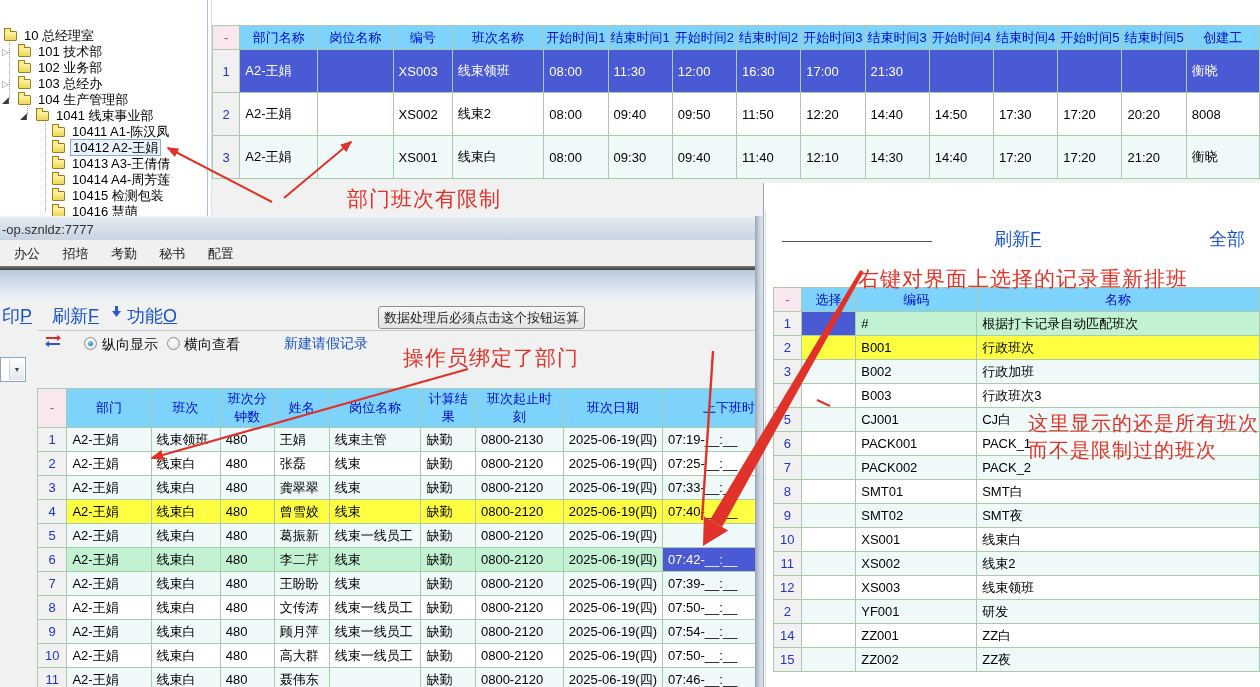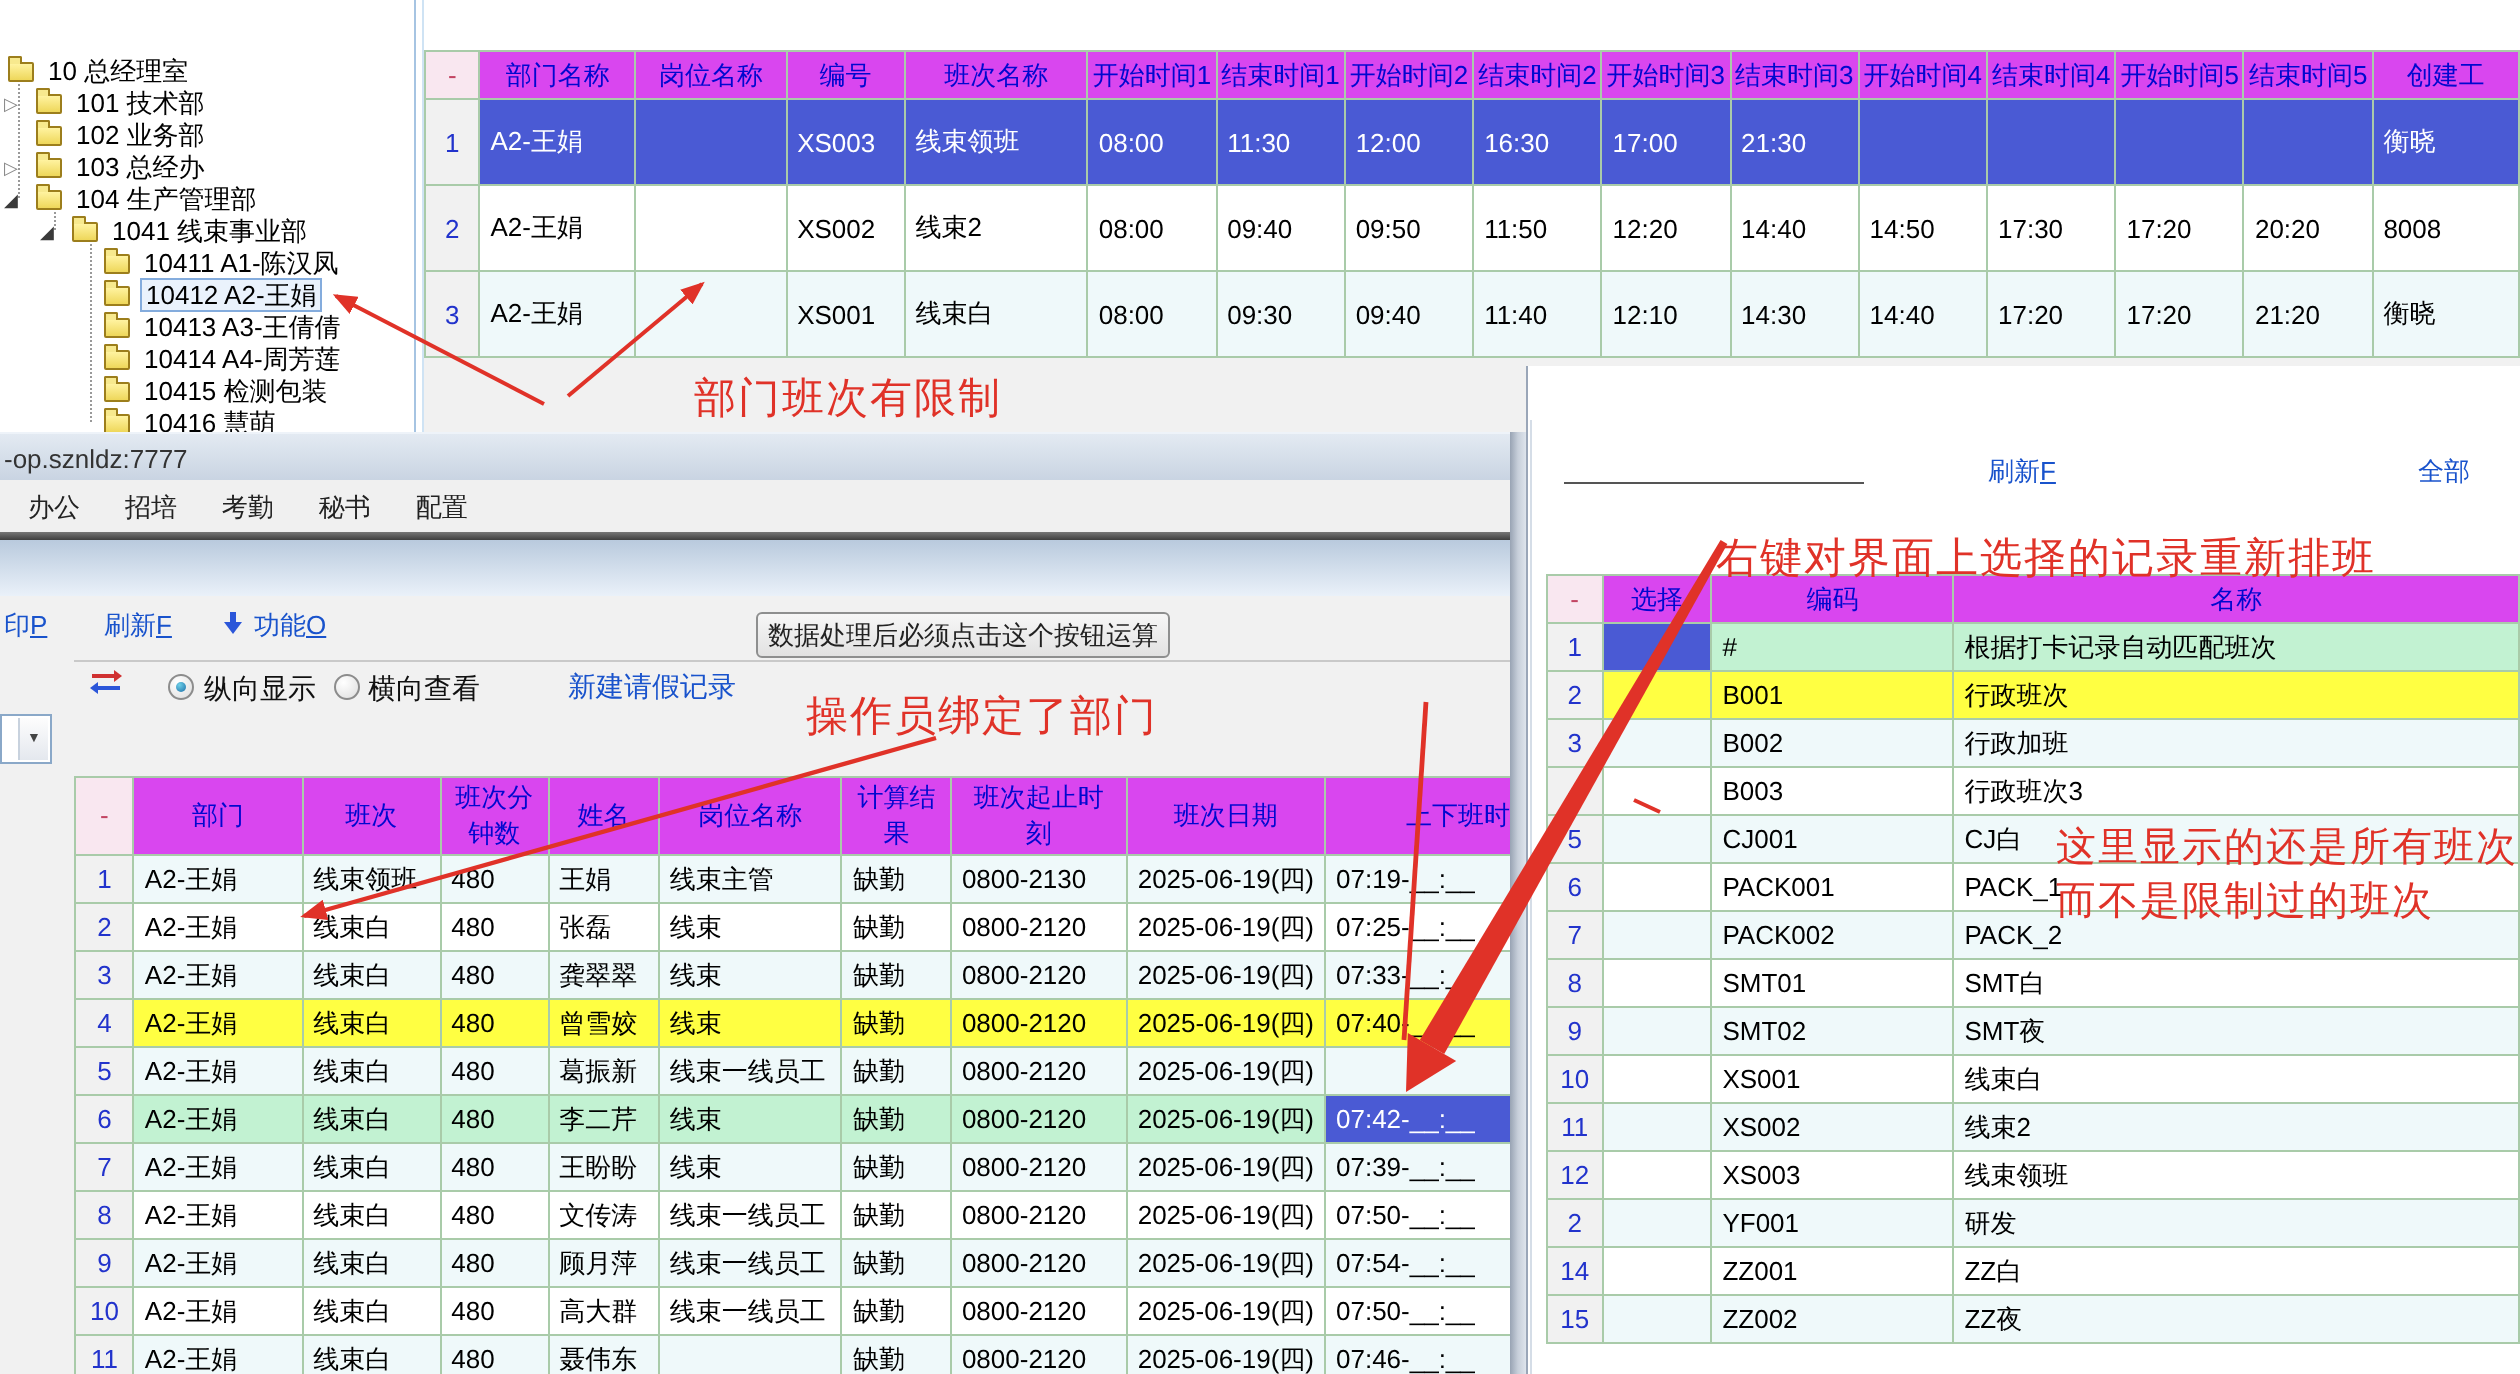--- a/index.html
+++ b/index.html
@@ -18,21 +18,21 @@
 .lvl3{padding-left:20px}
 .lvl4{padding-left:52px}
 .fold{display:inline-block;position:relative;width:13px;height:10px;margin-right:5px;background:linear-gradient(#FFF3A0,#EED75A);border:1px solid #9C7E1C;border-radius:1px;vertical-align:-1px}
 .fold::before{content:"";position:absolute;left:-1px;top:-4px;width:5px;height:3px;background:#F7E98E;border:1px solid #9C7E1C;border-bottom:none;border-radius:1px 1px 0 0}
 .tlabel{padding:0 2px}
 .sel .tlabel{background:#EAF2FC;border:1px solid #84ACDD}
 .tdots{position:absolute;border-left:1px dotted #999}
 
 .grid{border-collapse:collapse;table-layout:fixed;background:#fff}
 .grid th,.grid td{border:1px solid #A9CBA9;font-size:13px;font-weight:normal;padding:0 5px;white-space:nowrap;overflow:hidden}
-.grid th{background:#d946ef;color:#0008CF;text-align:center;padding:0 2px;white-space:normal;line-height:1.35}
+.grid th{background:#7dd3fc;color:#0008CF;text-align:center;padding:0 2px;white-space:normal;line-height:1.35}
 .grid td{color:#000;background:#fff;text-align:left}
 th.hnum{background:#F9E7F0;color:#C24462}
 td.num{background:#F1F1F1!important;color:#2233CC!important;text-align:center}
 .az td{background:#EFF9FA}
 .yel td{background:#FFFF42}
 .mint td{background:#C2F2D2}
 tr.sel td:not(.num){background:#4A5AD4;color:#fff}
 .c-pos,.c-res,.c-range,.c-ud{color:#E82020}
 tr.selcell td.c-ud{background:#4A5AD4;color:#fff}
 tr.dsel td.c-select{background:#4A5AD4}
@@ -44,21 +44,21 @@
 #shift-table th{height:24px}
 #shift-table td{height:43px}
 
 #main-win{position:absolute;left:0;top:216px;width:758px;height:471px;overflow:hidden;background:#F1F1F1}
 #main-titlebar{position:absolute;left:0;top:0;right:0;height:24px;background:linear-gradient(#E3EAF2,#C9D4E2);border-top:1px solid #EEF3F9}
 #main-title{position:absolute;left:2px;top:5px;font-size:13px;color:#333}
 #menubar{position:absolute;top:24px;left:0;right:0;height:26px;background:#F0F0F0}
 .menu-item{display:inline-block;margin-top:5px;margin-left:14px;font-size:13px;color:#222;width:30px}
 #win-sep{position:absolute;top:50px;height:4px;left:0;right:0;background:linear-gradient(#777,#3F3F3F)}
 #inner-grad{position:absolute;top:54px;height:28px;left:0;right:0;background:linear-gradient(#B9CADD,#EAF1F9)}
-.link{color:#1953CC;font-size:13px;position:absolute}
+.link{color:#1953CC;font-size:18px;position:absolute}
 .link u{text-decoration:underline}
 #calc-btn{position:absolute;left:378px;top:90px;width:207px;height:23px;background:linear-gradient(#F7F7F7,#E2E2E2);border:1px solid #8E8F8F;border-radius:3px;font-size:13px;color:#222;text-align:center;line-height:21px}
 #panel-groove{position:absolute;left:37px;right:0;top:114px;border-top:1px solid #C9C9C9}
 .radio{position:absolute;width:13px;height:13px;border-radius:50%;border:1px solid #8C8C8C;background:radial-gradient(circle at 35% 30%,#FFF,#DDD)}
 .radio.on::after{content:"";position:absolute;left:3px;top:3px;width:5px;height:5px;border-radius:50%;background:radial-gradient(circle at 35% 30%,#6FD0E8,#1C6FA8)}
 .rlabel{position:absolute;font-size:14px;color:#111}
 #combo{position:absolute;left:0;top:141px;width:26px;height:25px;background:#fff;border:1px solid #8AA8C8}
 #combo .cbtn{position:absolute;right:1px;top:1px;bottom:1px;width:15px;background:linear-gradient(#FDFDFD,#E4E8EE);border-left:1px solid #C8D2DE;font-size:7px;color:#444;text-align:center;line-height:21px}
 #roster-table{position:absolute;left:37px;top:172px}
 #roster-table th{height:39px}

